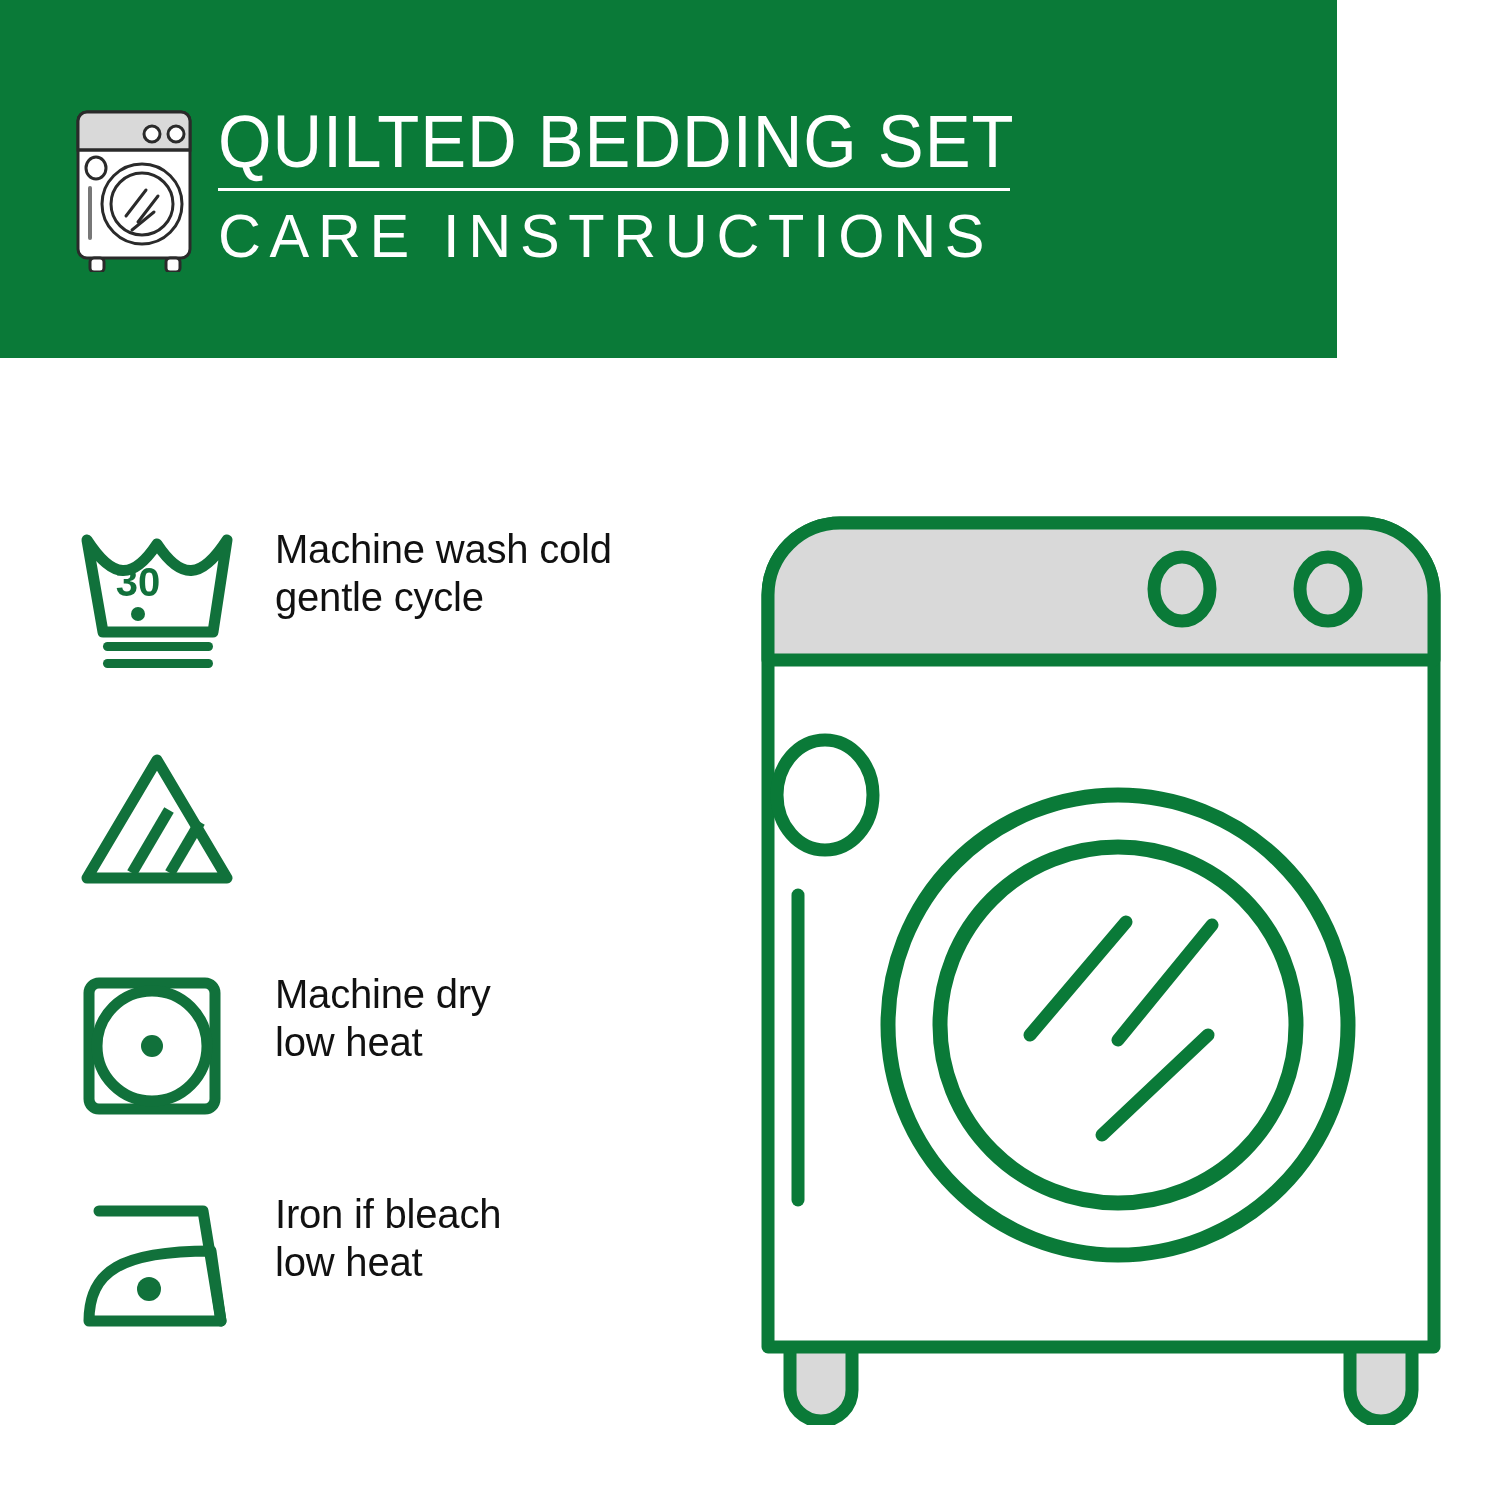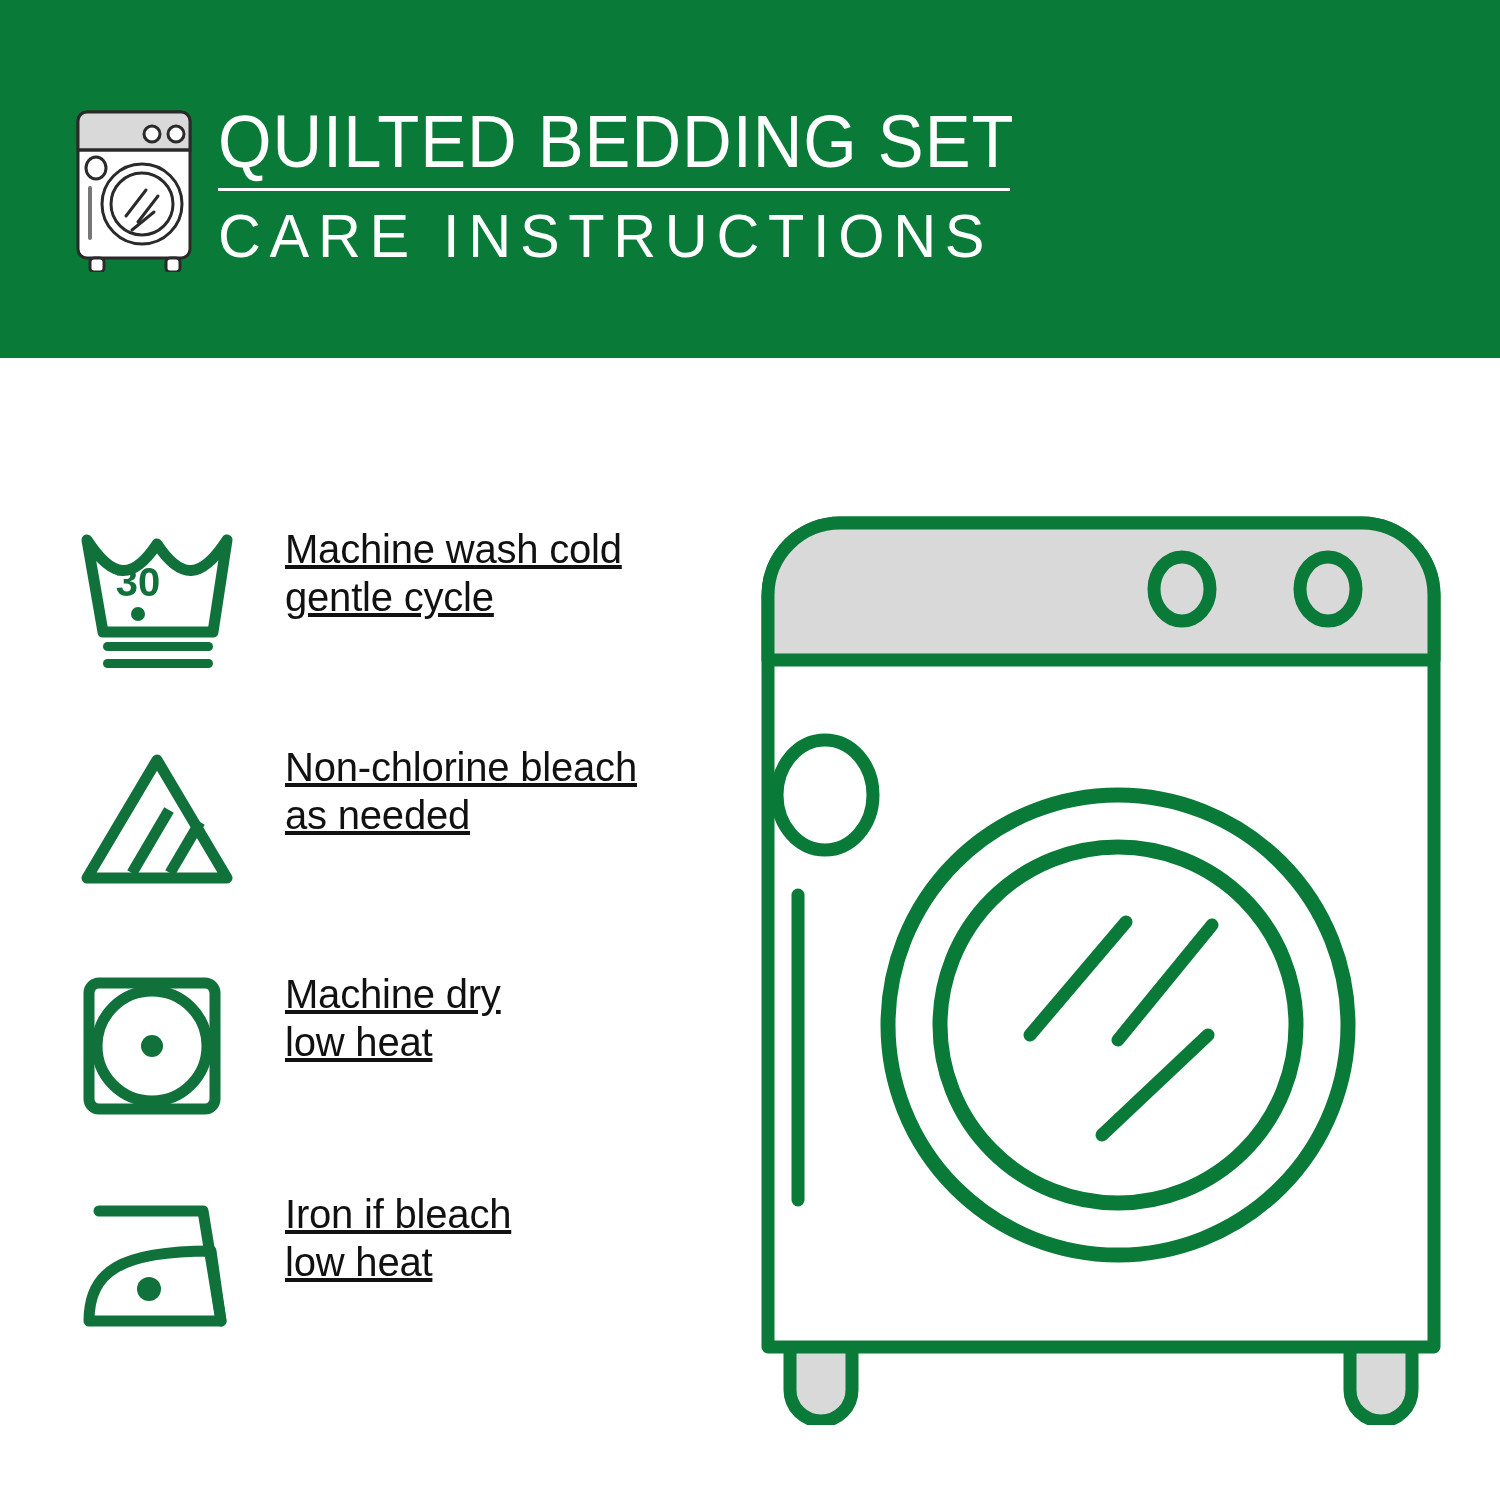--- a/index.html
+++ b/index.html
@@ -16,21 +16,21 @@
     height: 1500px;
     background: #ffffff;
     overflow: hidden;
   }
 
   
   #header-band {
     position: absolute;
     left: 0;
     top: 0;
-    width: 1500px;
+    width: 1337px;
     height: 358px;
     background: #0A7A38;
   }
   #header-logo {
     position: absolute;
     left: 62px;
     top: 104px;
     width: 152px;
     height: 168px;
   }
@@ -92,28 +92,27 @@
   .care-symbol {
     width: 180px;
     min-width: 180px;
     height: 150px;
     margin-left: 75px;
     display: flex;
     align-items: center;
     justify-content: flex-start;
   }
   .care-text {
-    margin-left: 30px;
+    margin-left: 20px;
     font-family: "Liberation Sans", sans-serif;
     font-size: 40px;
     line-height: 48px;
     color: #111111;
     font-weight: 400;
     letter-spacing: -0.2px;
-    text-decoration: underline;
   }
 
   
   #machine-illustration {
     position: absolute;
     left: 740px;
     top: 495px;
     width: 720px;
     height: 930px;
   }
@@ -184,24 +183,20 @@
     <div class="care-row care-row-1">
       <div class="care-symbol">
         <svg viewBox="0 0 170 145" width="170" height="145" aria-hidden="true">
 
           <path d="M82 14 L152 132 L12 132 Z" fill="none" stroke="#11713B" stroke-width="11" stroke-linejoin="round"></path>
 
           <line x1="57" y1="127" x2="94" y2="64" stroke="#11713B" stroke-width="11" stroke-linecap="butt"></line>
           <line x1="95" y1="127" x2="125" y2="76" stroke="#11713B" stroke-width="11" stroke-linecap="butt"></line>
         </svg>
       </div>
-      <div class="care-text">
-        <div>Non-chlorine bleach</div>
-        <div>as needed</div>
-      </div>
     </div>
 
     <div class="care-row care-row-2">
       <div class="care-symbol">
         <svg viewBox="0 0 170 145" width="170" height="145" aria-hidden="true">
           <rect x="14" y="10" width="126" height="126" rx="10" ry="10" fill="none" stroke="#11713B" stroke-width="11"></rect>
           <circle cx="77" cy="73" r="55" fill="none" stroke="#11713B" stroke-width="11"></circle>
           <circle cx="77" cy="73" r="11" fill="#11713B"></circle>
         </svg>
       </div>

